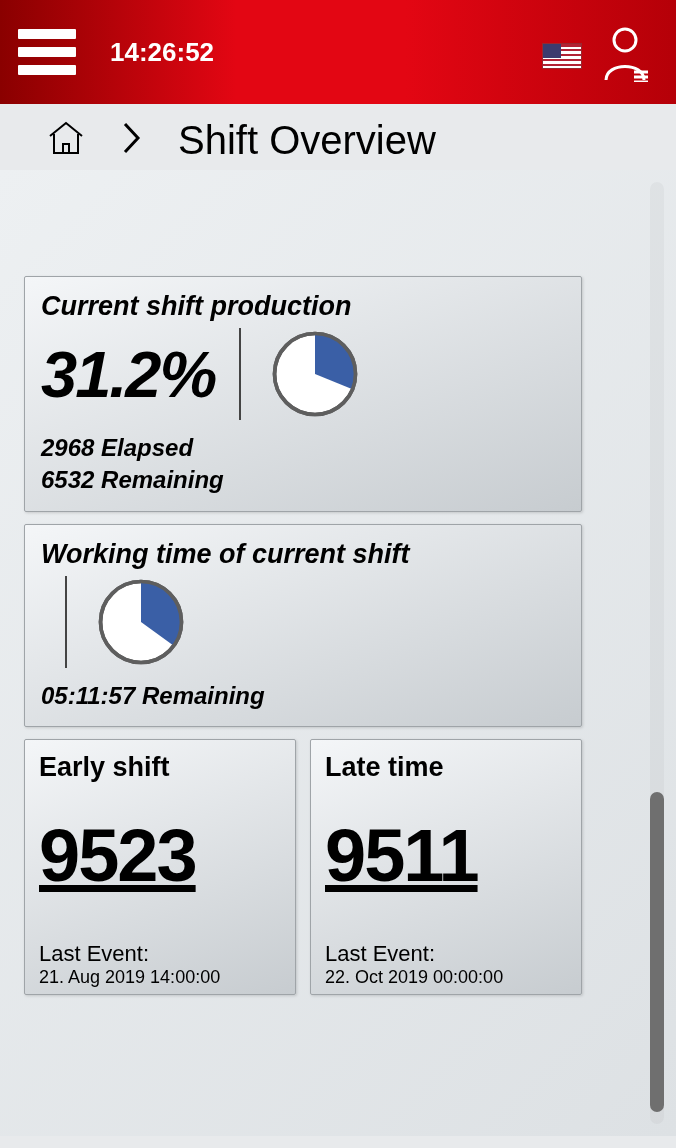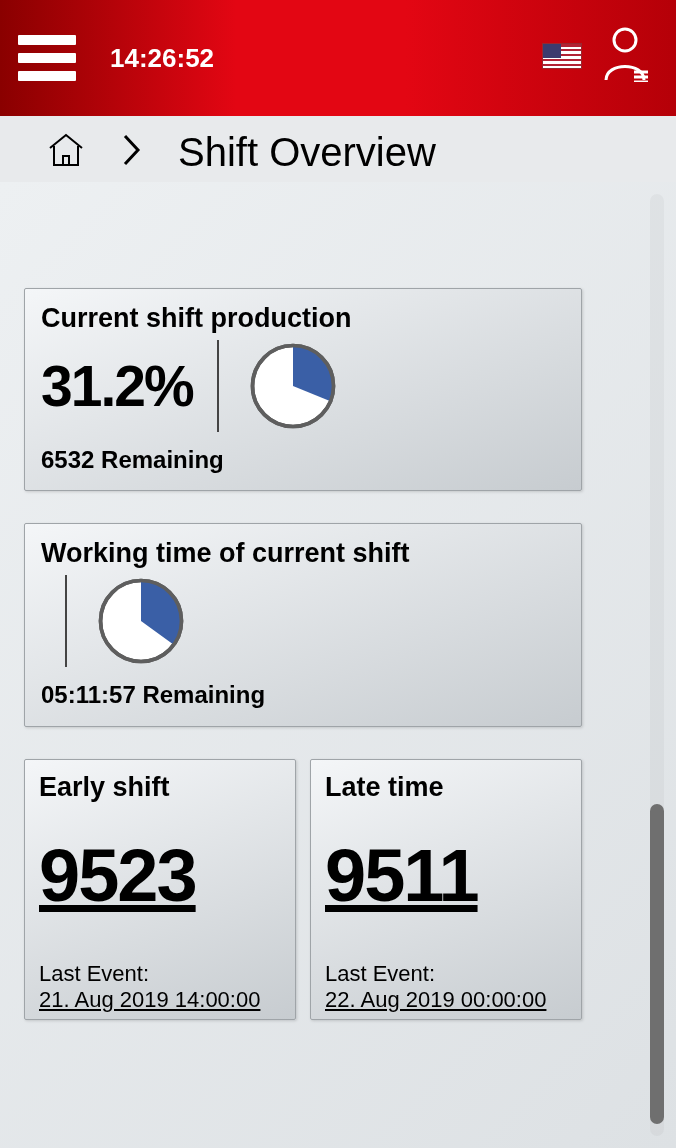--- a/index.html
+++ b/index.html
@@ -1,20 +1,20 @@
 <!DOCTYPE html>
 <html><head>
 <meta charset="utf-8">
 <style>
   * { box-sizing: border-box; margin: 0; padding: 0; }
   html, body { width: 676px; height: 1148px; font-family: Arial, Helvetica, sans-serif; background: #e8eaec; overflow: hidden; }
 
   
   .header {
-    height: 116px;
+    height: 104px;
     background: linear-gradient(to right, #8a0000 0%, #e30613 35%, #e30613 60%, #b50008 100%);
     display: flex;
     align-items: center;
     padding: 0 18px;
     color: #fff;
     position: relative;
   }
   .hamburger {
     width: 58px; height: 46px;
     display: flex; flex-direction: column; justify-content: space-between;
@@ -68,45 +68,46 @@
     position:absolute; left:0; right:0; top: 610px; height: 320px;
     background: #6f6f6f; border-radius: 7px;
   }
 
   .card {
     background: linear-gradient(160deg, #f4f6f8 0%, #c7ccd0 100%);
     border: 1px solid #9fa4a8;
     border-radius: 2px;
     box-shadow: 1px 1px 3px rgba(0,0,0,0.15);
     padding: 14px 16px;
-    margin-bottom: 32px;
+    margin-bottom: 12px;
     width: 558px;
+    font-style: italic;
   }
   .card h3 { font-size: 27px; font-weight: bold; color:#000; margin-bottom: 6px; }
   .big-row { display:flex; align-items:center; margin: 4px 0 12px 0; }
-  .big-percent { font-size: 57px; font-weight: bold; color:#000; letter-spacing:-2px; line-height:1; }
+  .big-percent { font-size: 65px; font-weight: bold; color:#000; letter-spacing:-2px; line-height:1; }
   .vdiv { width: 2px; background:#444; height: 92px; margin: 0 28px 0 24px; }
   .pie { width: 92px; height: 92px; }
   .sub { font-size: 24px; color:#000; line-height: 1.35; font-weight: normal; }
   .sub .val { font-weight: bold; display:inline; }
   .sub .lbl { font-weight: bold; display:inline; }
 
   .row2 { display:flex; gap: 14px; width: 558px; }
   .card-small {
     background: linear-gradient(160deg, #f4f6f8 0%, #c7ccd0 100%);
     border: 1px solid #9fa4a8;
     border-radius: 2px;
     box-shadow: 1px 1px 3px rgba(0,0,0,0.15);
     padding: 12px 14px 6px 14px;
     flex: 1;
   }
   .card-small h3 { font-size: 27px; font-weight: bold; margin-bottom: 36px; }
   .card-small .big { font-size: 74px; font-weight: bold; letter-spacing:-2px; line-height:1; margin-bottom: 48px; text-decoration: underline;}
   .card-small .foot-label { font-size: 22px; color:#000; }
-  .card-small .foot-value { font-size: 22px; color:#000;text-decoration:underline; }
+  .card-small .foot-value { font-size: 18px; color:#000; }
 </style>
 </head>
 <body>
 
 <div class="header">
   <div class="hamburger">
     <div></div>
       <div></div>
       <div></div>
   </div>
@@ -156,20 +157,25 @@
       <div class="big-percent">31.2%</div>
       <div class="vdiv"></div>
       <svg class="pie" viewBox="0 0 100 100">
           <circle cx="50" cy="50" r="44" fill="#ffffff" stroke="#5e5e5e" stroke-width="4"></circle>
           <path d="M 50 50 L 50 6 A 44 44 0 0 1 90.70339710071616 66.71028020295924 Z" fill="#3a5fa6"></path>
           <circle cx="50" cy="50" r="44" fill="none" stroke="#5e5e5e" stroke-width="4"></circle>
         </svg>
     </div>
     <div class="sub">
       <div>
+        <span class="val">2968</span>
+        <span> </span>
+        <span class="lbl">Elapsed</span>
+      </div>
+      <div>
         <span class="val">6532</span>
         <span> </span>
         <span class="lbl">Remaining</span>
       </div>
     </div>
   </div>
 
   <div class="card">
     <h3>Working time of current shift</h3>
     <div class="big-row">
@@ -193,20 +199,20 @@
     <div class="card-small">
       <h3>Early shift</h3>
       <div class="big">9523</div>
       <div class="foot-label">Last Event:</div>
       <div class="foot-value">21. Aug 2019 14:00:00</div>
     </div>
     <div class="card-small">
       <h3>Late time</h3>
       <div class="big">9511</div>
       <div class="foot-label">Last Event:</div>
-      <div class="foot-value">22. Aug 2019 00:00:00</div>
+      <div class="foot-value">22. Oct 2019 00:00:00</div>
     </div>
   </div>
 
   <div class="scrollbar">
     <div class="thumb"></div>
   </div>
 </div>
 
 </body></html>

